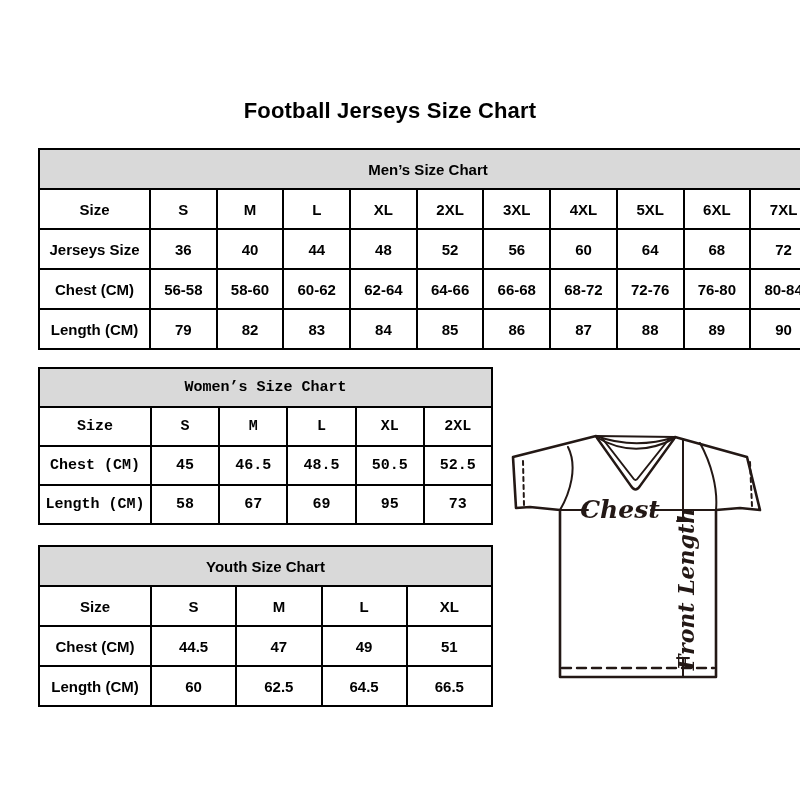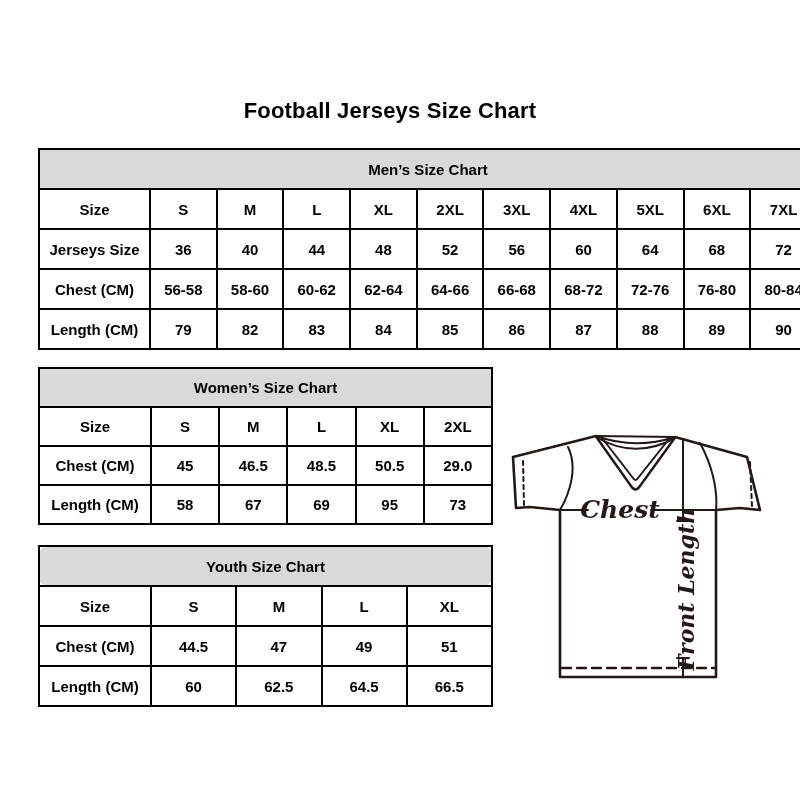--- a/index.html
+++ b/index.html
@@ -43,21 +43,21 @@
     box-sizing: border-box;
     overflow: hidden;
     white-space: nowrap;
   }
   td.tbl-header {
     background: #d9d9d9;
     font-size: 17px;
   }
   #men-table   { left: 38px; top: 148px; width: 780px; }
   #men-table td { height: 40px; }
-  #women-table { left: 38px; top: 367px; width: 455px; }
+  #women-table { left: 38px; top: 367px; width: 455px; font-family: Liberation Mono, monospace; }
   #women-table td { height: 39px; }
   #youth-table { left: 38px; top: 545px; width: 455px; }
   #youth-table td { height: 40px; }
   col.col-label { width: 111px; }
   #women-table col.col-label, #youth-table col.col-label { width: 112px; }
   .jersey-wrap {
     position: absolute;
     left: 498px;
     top: 425px;
     width: 270px;
@@ -171,21 +171,21 @@
           <td>L</td>
           <td>XL</td>
           <td>2XL</td>
         </tr>
         <tr>
           <td>Chest (CM)</td>
           <td>45</td>
           <td>46.5</td>
           <td>48.5</td>
           <td>50.5</td>
-          <td>29.0</td>
+          <td>52.5</td>
         </tr>
         <tr>
           <td>Length (CM)</td>
           <td>58</td>
           <td>67</td>
           <td>69</td>
           <td>95</td>
           <td>73</td>
         </tr>
       </tbody>
@@ -194,21 +194,21 @@
   <table class="size-table" id="youth-table">
       <colgroup>
         <col class="col-label">
         <col>
         <col>
         <col>
         <col>
       </colgroup>
       <tbody>
         <tr>
-          <td colspan="5" class="tbl-header" style="background: rgb(217, 217, 217); border-radius: 9px;">Youth Size Chart</td>
+          <td colspan="5" class="tbl-header" style="background: rgb(217, 217, 217);">Youth Size Chart</td>
         </tr>
         <tr>
           <td>Size</td>
           <td>S</td>
           <td>M</td>
           <td>L</td>
           <td>XL</td>
         </tr>
         <tr>
           <td>Chest (CM)</td>

